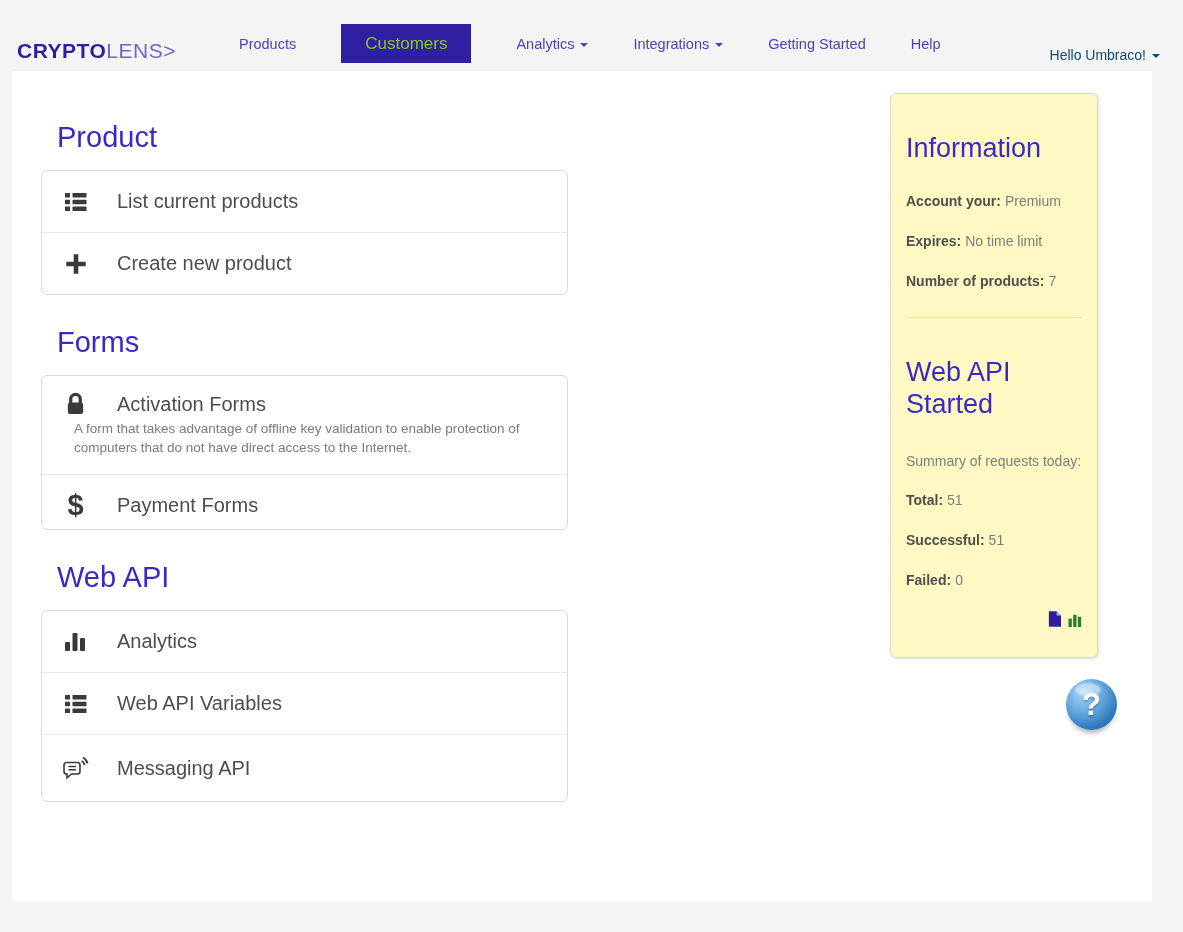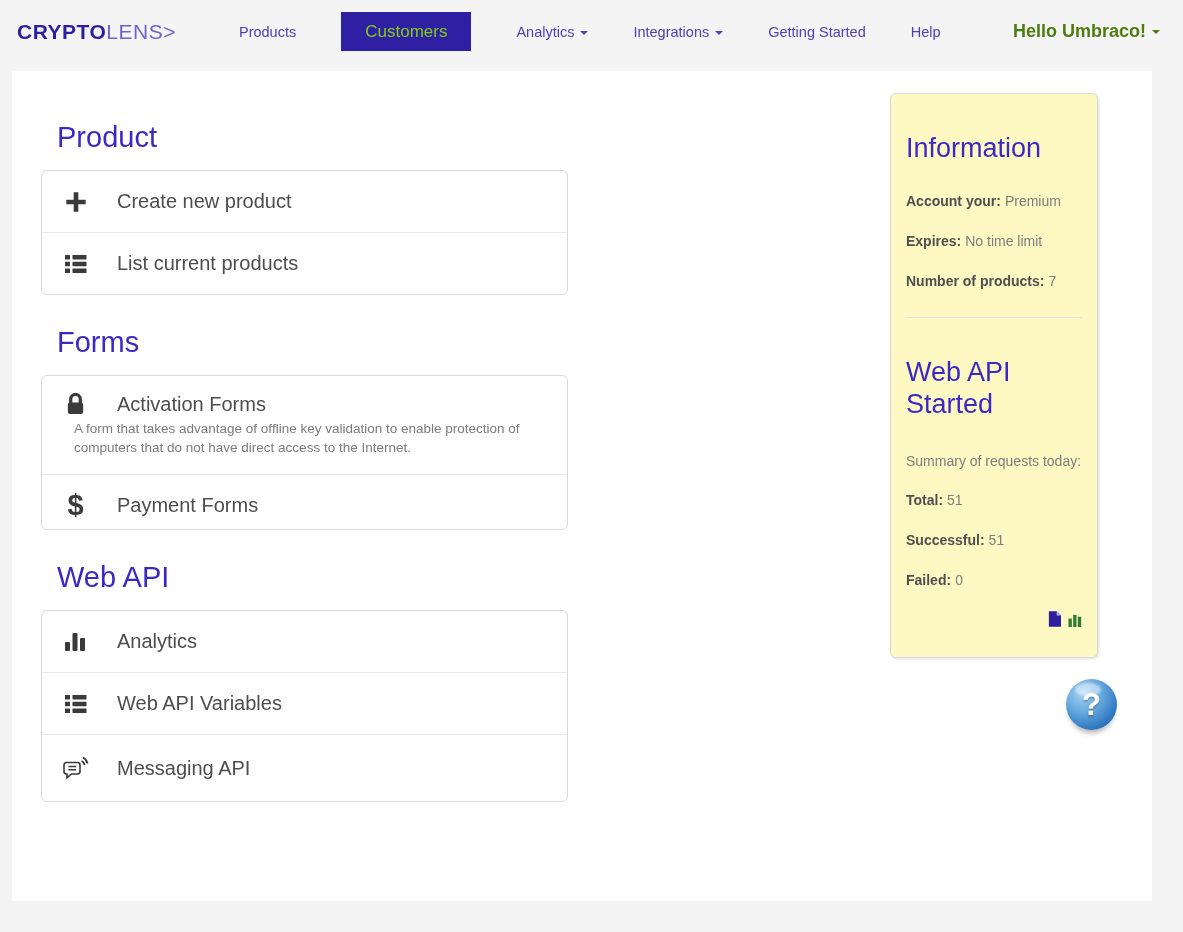--- a/index.html
+++ b/index.html
@@ -9,40 +9,40 @@
     font-family:"Liberation Sans", sans-serif;
     position:relative;
     overflow:hidden;
     color:#4d4d4d;
   }
 
   
   .navbar {
     height:63px;
     display:flex;
-    align-items:center;
+    align-items:flex-end;
     padding:0 23px 0 17px;
   }
   .brand { font-size:21px; letter-spacing:.5px; margin-right:63px; white-space:nowrap; cursor:pointer; }
   .brand-bold { font-weight:800; color:#2b1f9e; }
   .brand-light { font-weight:300; color:#7263cc; }
   .nav-links { display:flex; align-items:center; gap:45px; }
   .nav-link {
     color:#5140b5; font-size:14.5px; text-decoration:none; cursor:pointer; white-space:nowrap;
   }
   .nav-btn-active {
     background:#2f1fa3; color:#84cc16; height:39px; padding:0 24px;
     display:flex; align-items:center; font-size:17px; cursor:pointer;
   }
   .caret {
     display:inline-block; width:0; height:0; margin-left:6px; vertical-align:middle;
     border-left:4px solid transparent; border-right:4px solid transparent;
     border-top:4px solid currentColor;
   }
-  .user-menu { margin-left:auto; color:#4d7c0f; font-size:18px; cursor:pointer; white-space:nowrap;font-weight:bold; }
+  .user-menu { margin-left:auto; color:#0c4a6e; font-size:14px; cursor:pointer; white-space:nowrap; }
 
   
   .main {
     position:absolute; left:12px; top:71px; width:1140px; height:830px;
     background:#ffffff;
   }
   .content { position:absolute; left:29px; top:0; width:527px; }
 
   h1.section-title {
     font-size:29px; line-height:34px; font-weight:400;
@@ -123,44 +123,44 @@
 </div>
 
 <div class="main">
   <div class="content">
 
     <h1 class="section-title first">Product</h1>
     <div class="panel">
       <a class="panel-row">
         <div class="row-main">
           <span class="row-icon">
-            <svg width="24" height="24" viewBox="0 0 26 26">
-                <path fill="#3a3a3a" d="M10.5 2.5h5v8h8v5h-8v8h-5v-8h-8v-5h8z"></path>
-              </svg>
-          </span>
-          <span class="row-label">Create new product</span>
-        </div>
-      </a>
-      <a class="panel-row">
-        <div class="row-main">
-          <span class="row-icon">
             <svg width="23" height="22" viewBox="0 0 23 22">
                 <g fill="#3a3a3a">
               <rect x="1" y="2" width="5" height="4.4" rx="0.6"></rect>
                   <rect x="8.5" y="2" width="14" height="4.4" rx="0.6"></rect>
               <rect x="1" y="8.8" width="5" height="4.4" rx="0.6"></rect>
                   <rect x="8.5" y="8.8" width="14" height="4.4" rx="0.6"></rect>
               <rect x="1" y="15.6" width="5" height="4.4" rx="0.6"></rect>
                   <rect x="8.5" y="15.6" width="14" height="4.4" rx="0.6"></rect>
             </g>
               </svg>
           </span>
           <span class="row-label">List current products</span>
         </div>
       </a>
+      <a class="panel-row">
+        <div class="row-main">
+          <span class="row-icon">
+            <svg width="24" height="24" viewBox="0 0 26 26">
+                <path fill="#3a3a3a" d="M10.5 2.5h5v8h8v5h-8v8h-5v-8h-8v-5h8z"></path>
+              </svg>
+          </span>
+          <span class="row-label">Create new product</span>
+        </div>
+      </a>
     </div>
 
     <h1 class="section-title">Forms</h1>
     <div class="panel">
       <a class="panel-row with-desc">
         <div class="row-main">
           <span class="row-icon">
             <svg width="23" height="25" viewBox="0 0 24 26">
               <path fill="none" stroke="#3a3a3a" stroke-width="3.4" d="M7 12V7.5a5 5 0 0 1 10 0V12"></path>
               <rect x="4" y="11" width="16" height="12" rx="2.4" fill="#3a3a3a"></rect>

